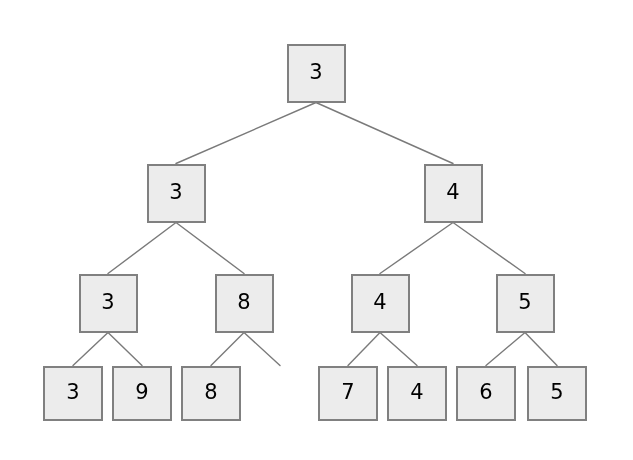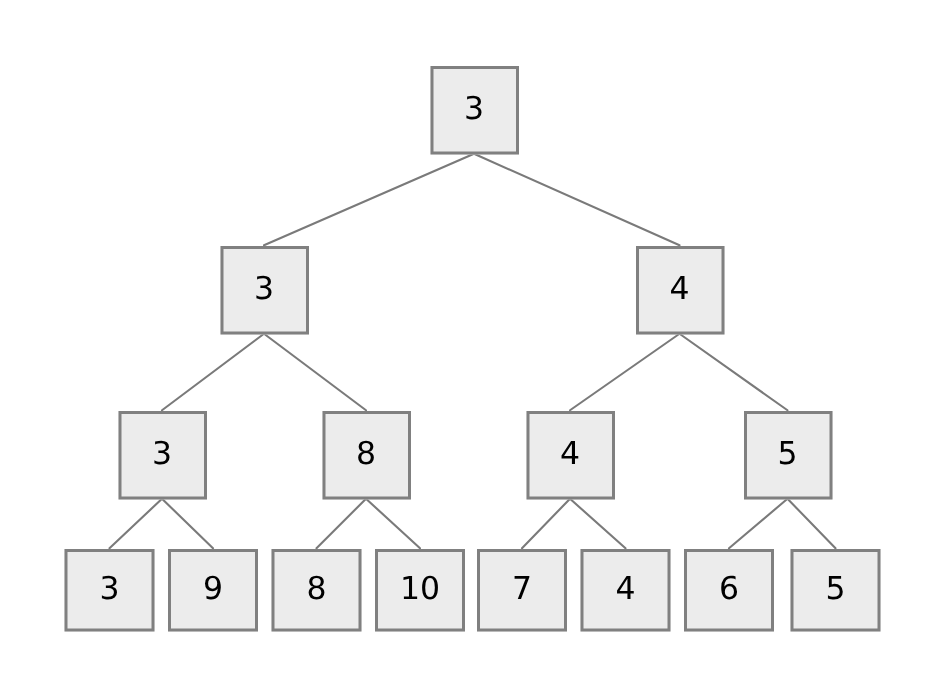--- a/index.html
+++ b/index.html
@@ -98,23 +98,20 @@
       </div>
       <div class="tree-node" style="left: 43px; top: 365.5px; width: 60px; height: 55px; background: rgb(236, 236, 236); border-color: rgb(128, 128, 128); border-width: 2px;">
         <span class="node-value">3</span>
       </div>
       <div class="tree-node" style="left: 112px; top: 365.5px; width: 60px; height: 55px; background: rgb(236, 236, 236); border-color: rgb(128, 128, 128); border-width: 2px;">
         <span class="node-value">9</span>
       </div>
       <div class="tree-node" style="left: 181px; top: 365.5px; width: 60px; height: 55px; background: rgb(236, 236, 236); border-color: rgb(128, 128, 128); border-width: 2px;">
         <span class="node-value">8</span>
       </div>
-      <div class="tree-node" style="left: 250px; top: 365.5px; width: 60px; height: 55px; background: rgb(236, 236, 236); border-color: rgb(128, 128, 128); border-width: 2px;">
-        <span class="node-value">10</span>
-      </div>
       <div class="tree-node" style="left: 318px; top: 365.5px; width: 60px; height: 55px; background: rgb(236, 236, 236); border-color: rgb(128, 128, 128); border-width: 2px;">
         <span class="node-value">7</span>
       </div>
       <div class="tree-node" style="left: 387px; top: 365.5px; width: 60px; height: 55px; background: rgb(236, 236, 236); border-color: rgb(128, 128, 128); border-width: 2px;">
         <span class="node-value">4</span>
       </div>
       <div class="tree-node" style="left: 456px; top: 365.5px; width: 60px; height: 55px; background: rgb(236, 236, 236); border-color: rgb(128, 128, 128); border-width: 2px;">
         <span class="node-value">6</span>
       </div>
       <div class="tree-node" style="left: 527px; top: 365.5px; width: 60px; height: 55px; background: rgb(236, 236, 236); border-color: rgb(128, 128, 128); border-width: 2px;">

